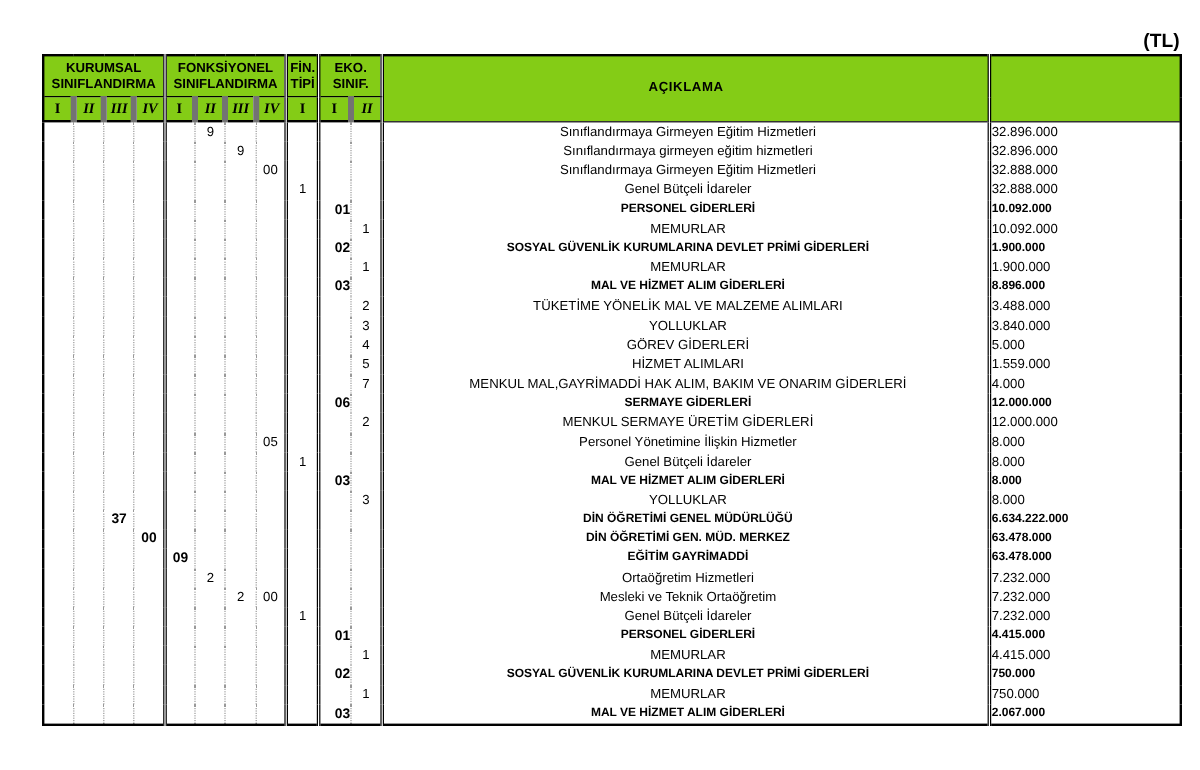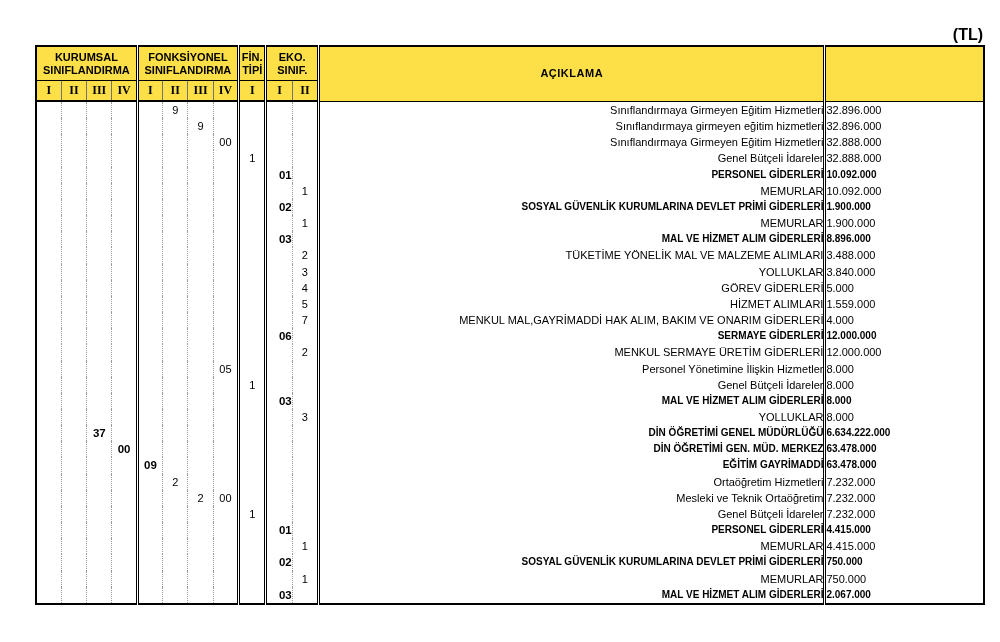--- a/index.html
+++ b/index.html
@@ -14,36 +14,36 @@
   }
   table.budget{
     position:absolute;left:35px;top:45px;width:950px;
     border-collapse:collapse;table-layout:fixed;
     border:2px solid #000;
   }
   
   th,td{padding:0;margin:0;overflow:hidden;white-space:nowrap;}
   .gs{border-left:3px double #000;}
   .dot{border-left:1px dotted #9a9a9a;}
-  thead .dot{border-left:1px solid #737373;}
-  thead th{font-weight:bold;background:#fde047;}
+  thead .dot{border-left:5px solid #737373;font-style:italic;}
+  thead th{font-weight:bold;background:#84cc16;}
   tr.h1 th{border-bottom:1px solid #000;height:33px;font-size:11px;line-height:13px;vertical-align:middle;text-align:center;}
   tr.h2 th{
     border-bottom:2px solid #000;height:19px;
     font-family:"Liberation Serif", serif;font-size:12px;text-align:center;vertical-align:middle;
   }
   th.acik{
     font-size:13px;letter-spacing:0.5px;text-align:center;vertical-align:middle;
     border-bottom:2px solid #000;
   }
   th.amt{border-bottom:2px solid #000;}
   tbody td{height:16.16px;line-height:16.16px;font-size:11px;vertical-align:middle;}
   tbody td.c{text-align:center;}
   tbody td.e1{text-align:right;padding-left:3px;font-weight:bold;font-size:11.5px;}
-  tbody td.d{text-align:right;padding-left:3px;margin-left:44px;}
+  tbody td.d{text-align:center;padding-left:3px;margin-left:44px;}
   tbody td.v{text-align:left;padding-right:20px;}
   tbody tr.b td.d, tbody tr.b td.v{font-weight:bold;font-size:10px;}
   tbody tr.b td.c{font-weight:bold;font-size:11.5px;}
 </style>
 </head>
 <body>
 
 <div class="unit-label">(TL)</div>
 
 <table class="budget">

